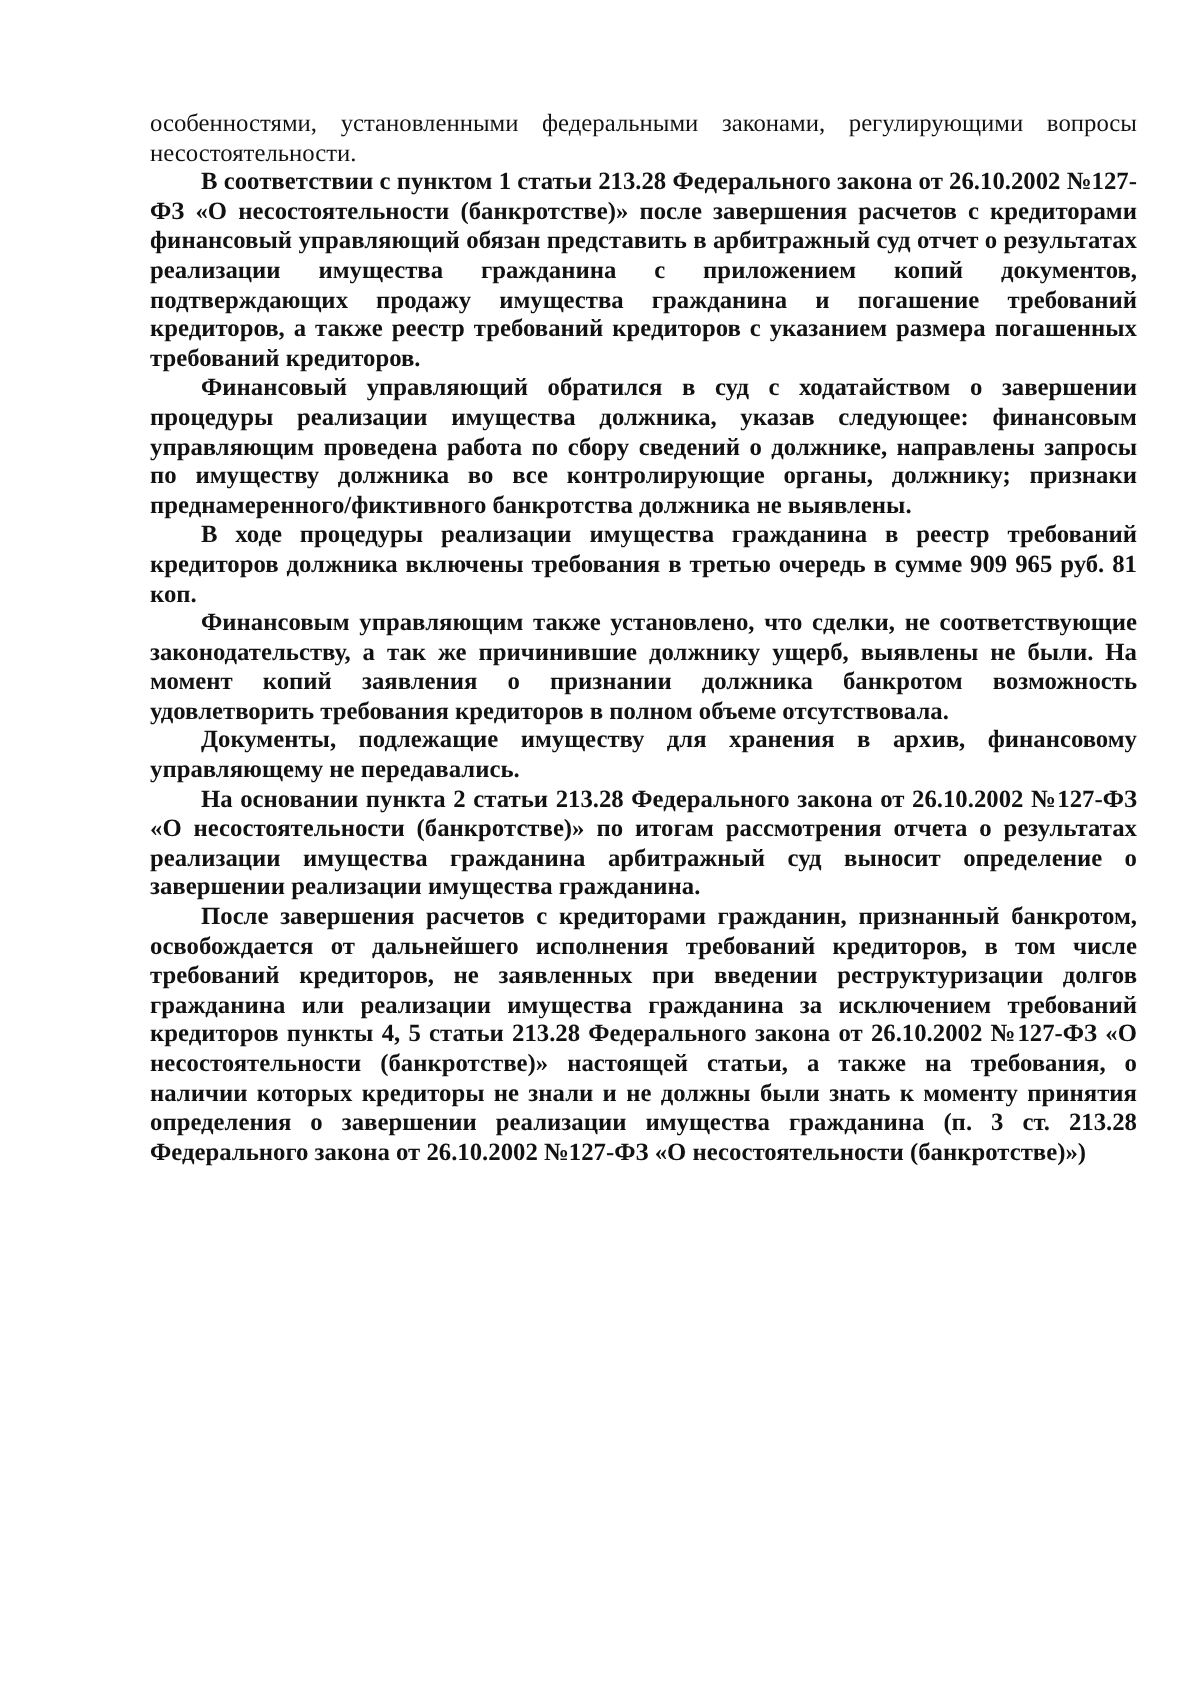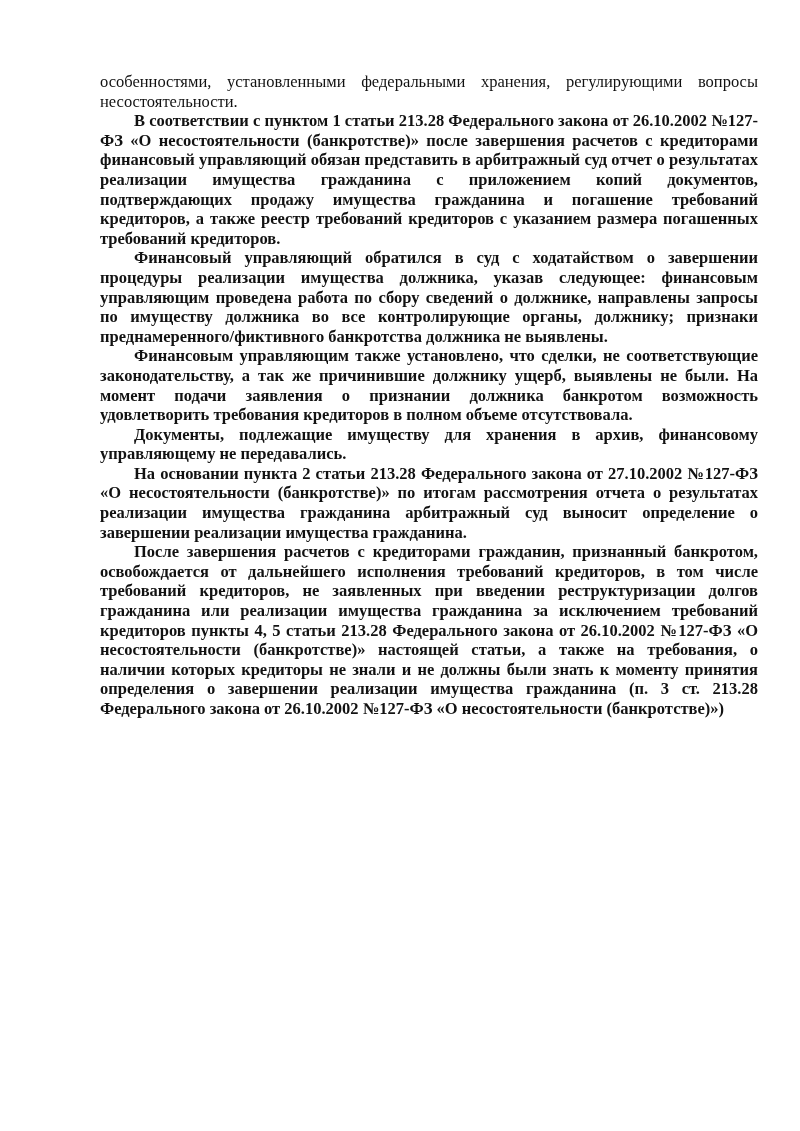--- a/index.html
+++ b/index.html
@@ -30,20 +30,21 @@
   }
   .page p.indent {
     text-indent: 34px;
     font-weight: bold;
   }
 </style>
 </head>
 <body>
 
 <div class="page">
-  <p>особенностями, установленными федеральными хранения, регулирующими вопросы несостоятельности.</p>
+  <p>особенностями, установленными федеральными законами, регулирующими вопросы несостоятельности.</p>
   <p class="indent">В соответствии с пунктом 1 статьи 213.28 Федерального закона от 26.10.2002 №127-ФЗ «О несостоятельности (банкротстве)» после завершения расчетов с кредиторами финансовый управляющий обязан представить в арбитражный суд отчет о результатах реализации имущества гражданина с приложением копий документов, подтверждающих продажу имущества гражданина и погашение требований кредиторов, а также реестр требований кредиторов с указанием размера погашенных требований кредиторов.</p>
   <p class="indent">Финансовый управляющий обратился в суд с ходатайством о завершении процедуры реализации имущества должника, указав следующее: финансовым управляющим проведена работа по сбору сведений о должнике, направлены запросы по имуществу должника во все контролирующие органы, должнику; признаки преднамеренного/фиктивного банкротства должника не выявлены.</p>
-  <p class="indent">Финансовым управляющим также установлено, что сделки, не соответствующие законодательству, а так же причинившие должнику ущерб, выявлены не были. На момент подачи заявления о признании должника банкротом возможность удовлетворить требования кредиторов в полном объеме отсутствовала.</p>
+  <p class="indent">В ходе процедуры реализации имущества гражданина в реестр требований кредиторов должника включены требования в третью очередь в сумме  909 965 руб. 81 коп.</p>
+  <p class="indent">Финансовым управляющим также установлено, что сделки, не соответствующие законодательству, а так же причинившие должнику ущерб, выявлены не были. На момент копий заявления о признании должника банкротом возможность удовлетворить требования кредиторов в полном объеме отсутствовала.</p>
   <p class="indent">Документы, подлежащие имуществу для хранения в архив, финансовому управляющему не передавались.</p>
-  <p class="indent">На основании пункта 2 статьи 213.28 Федерального закона от 27.10.2002 №127-ФЗ «О несостоятельности (банкротстве)» по итогам рассмотрения отчета о результатах реализации имущества гражданина арбитражный суд выносит определение о завершении реализации имущества гражданина.</p>
+  <p class="indent">На основании пункта 2 статьи 213.28 Федерального закона от 26.10.2002 №127-ФЗ «О несостоятельности (банкротстве)» по итогам рассмотрения отчета о результатах реализации имущества гражданина арбитражный суд выносит определение о завершении реализации имущества гражданина.</p>
   <p class="indent">После завершения расчетов с кредиторами гражданин, признанный банкротом, освобождается от дальнейшего исполнения требований кредиторов, в том числе требований кредиторов, не заявленных при введении реструктуризации долгов гражданина или реализации имущества гражданина за исключением требований кредиторов пункты 4, 5 статьи 213.28 Федерального закона от 26.10.2002 №127-ФЗ «О несостоятельности (банкротстве)» настоящей статьи, а также на требования, о наличии которых кредиторы не знали и не должны были знать к моменту принятия определения о завершении реализации имущества гражданина (п. 3 ст. 213.28 Федерального закона от 26.10.2002 №127-ФЗ «О несостоятельности (банкротстве)»)</p>
 </div>
 
 </body></html>

